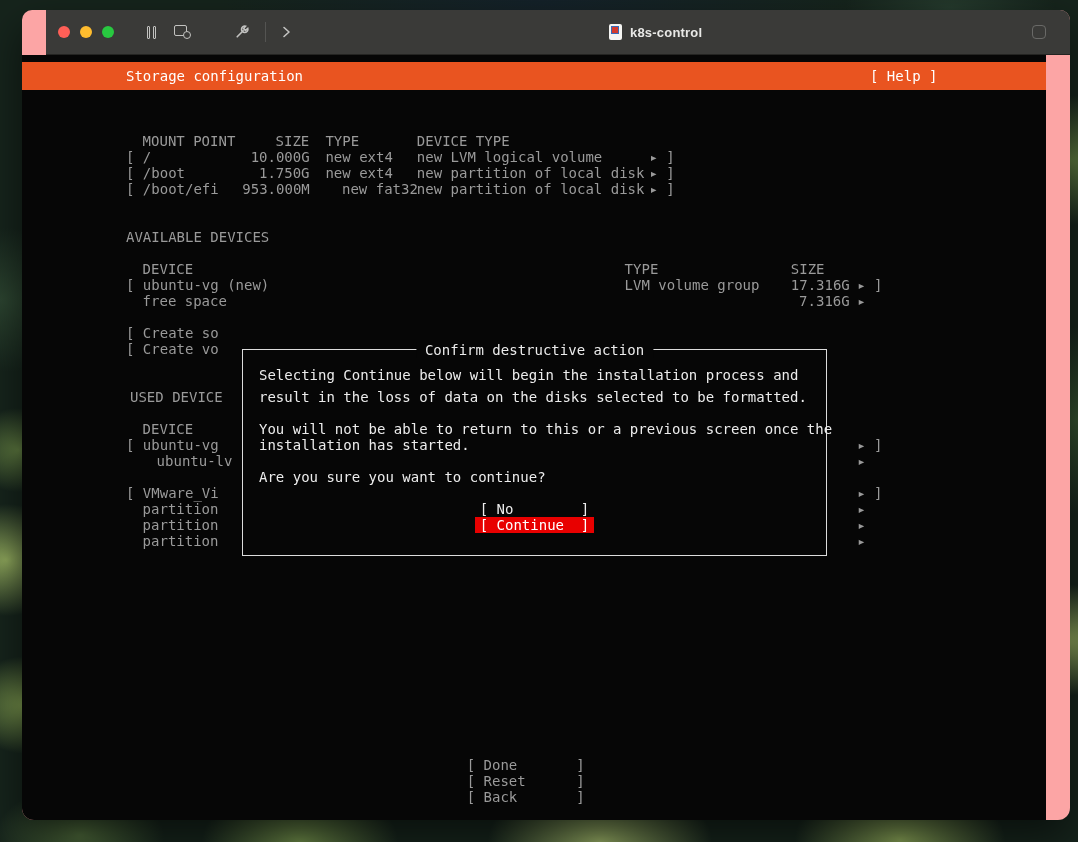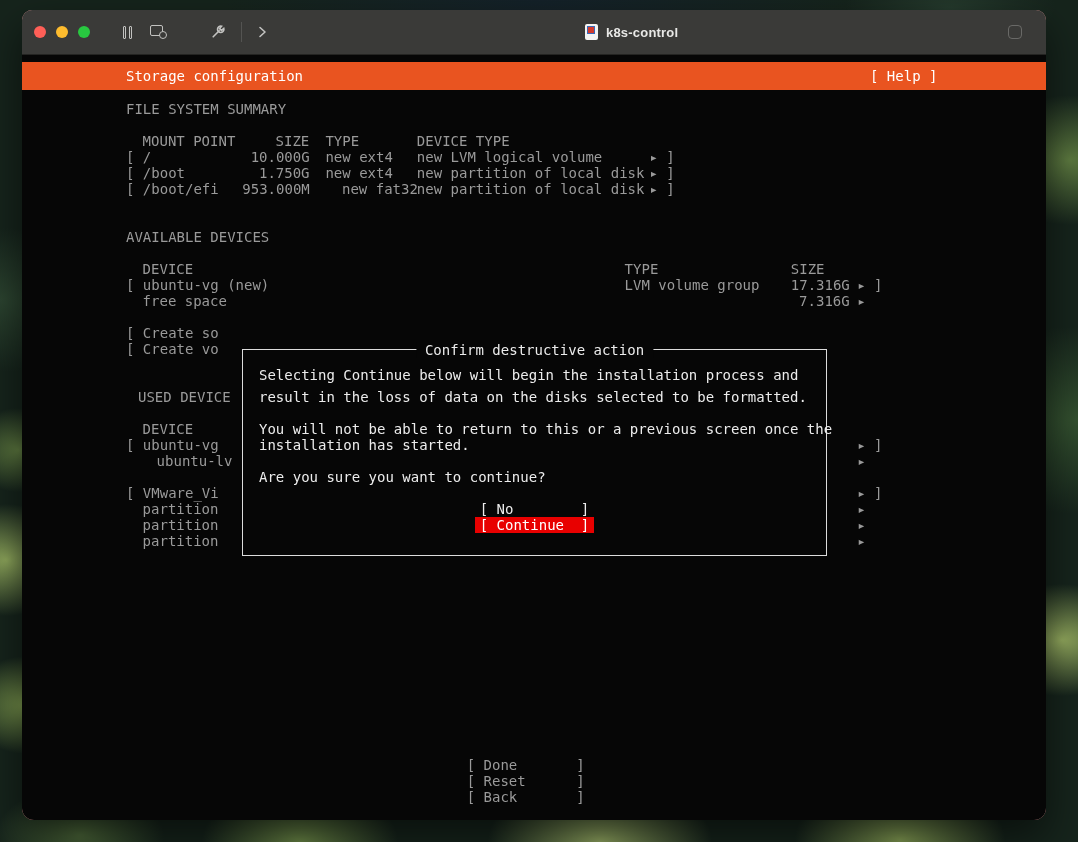--- a/index.html
+++ b/index.html
@@ -18,21 +18,21 @@
       radial-gradient(140px 85px at 300px 842px, #6d8a48 0%, rgba(109,138,72,0) 70%),
       radial-gradient(150px 90px at 900px 840px, #86a055 0%, rgba(134,160,85,0) 70%),
       radial-gradient(120px 70px at 80px 835px, #4e6a3b 0%, rgba(78,106,59,0) 70%),
       radial-gradient(180px 100px at 0px 300px, #2c4430 0%, rgba(44,68,48,0) 72%),
       radial-gradient(400px 90px at 540px 0px, #142129 0%, rgba(20,33,41,0) 80%),
       radial-gradient(140px 60px at 950px 8px, #253a2d 0%, rgba(37,58,45,0) 75%);
   }
   .window{
     position:absolute;left:22px;top:10px;width:1024px;height:810px;
     border-radius:10px 10px 12px 12px;overflow:hidden;
-    background:#fca5a5;box-shadow:0 18px 42px rgba(0,0,0,.55);
+    background:#fca5a5;box-shadow:0 18px 42px rgba(0,0,0,.55);padding-left:24px;
   }
   .titlebar{
     position:relative;height:44px;background:#3a3a38;
     border-bottom:1px solid #242422;display:flex;align-items:center;
   }
   .tl{width:12px;height:12px;border-radius:50%;margin-right:10px;flex:0 0 auto}
   .tl.red{background:#ff5f57}.tl.yel{background:#febc2e}.tl.grn{background:#28c840}
   .tlights{display:flex;align-items:center;padding-left:12px}
   .tb-ic{color:#c2c2c0;display:flex;align-items:center;justify-content:center;height:24px}
   .pause{margin-left:20px;width:14px}
@@ -111,23 +111,20 @@
       <div class="mode-btn"></div>
     </div>
 
     <div class="term">
       <div class="appbar">
         <span class="pt">Storage configuration</span>
         <span class="hb">[ Help ]</span>
       </div>
 
       <div class="lines">
-          <div class="tline" style="top: 0px;">
-            <span style="left: 0px;">FILE SYSTEM SUMMARY</span>
-          </div>
           <div class="tline" style="top: 32px;">
             <span style="left: 16.62px;">MOUNT POINT</span>
             <span style="left: 149.58px;">SIZE</span>
             <span style="left: 199.44px;">TYPE</span>
             <span style="left: 290.85px;">DEVICE TYPE</span>
           </div>
           <div class="tline" style="top: 48px;">
             <span style="left: 0px;">[ /</span>
             <span style="left: 124.65px;">10.000G</span>
             <span style="left: 199.44px;">new ext4</span>
@@ -167,21 +164,21 @@
             <span style="left: 673.11px;">7.316G</span>
             <span style="left: 731.28px;">▸</span>
           </div>
           <div class="tline" style="top: 224px;">
             <span style="left: 0px;">[ Create so</span>
           </div>
           <div class="tline" style="top: 240px;">
             <span style="left: 0px;">[ Create vo</span>
           </div>
           <div class="tline" style="top: 288px;">
-            <span style="left: 12px;">USED DEVICE</span>
+            <span style="left: 4px;">USED DEVICE</span>
           </div>
           <div class="tline" style="top: 320px;">
             <span style="left: 16.62px;">DEVICE</span>
           </div>
           <div class="tline" style="top: 336px;">
             <span style="left: 0px;">[ ubuntu-vg</span>
             <span style="left: 731.28px;">▸ ]</span>
           </div>
           <div class="tline" style="top: 352px;">
             <span style="left: 16.62px; margin-left: 14px;">ubuntu-lv</span>

